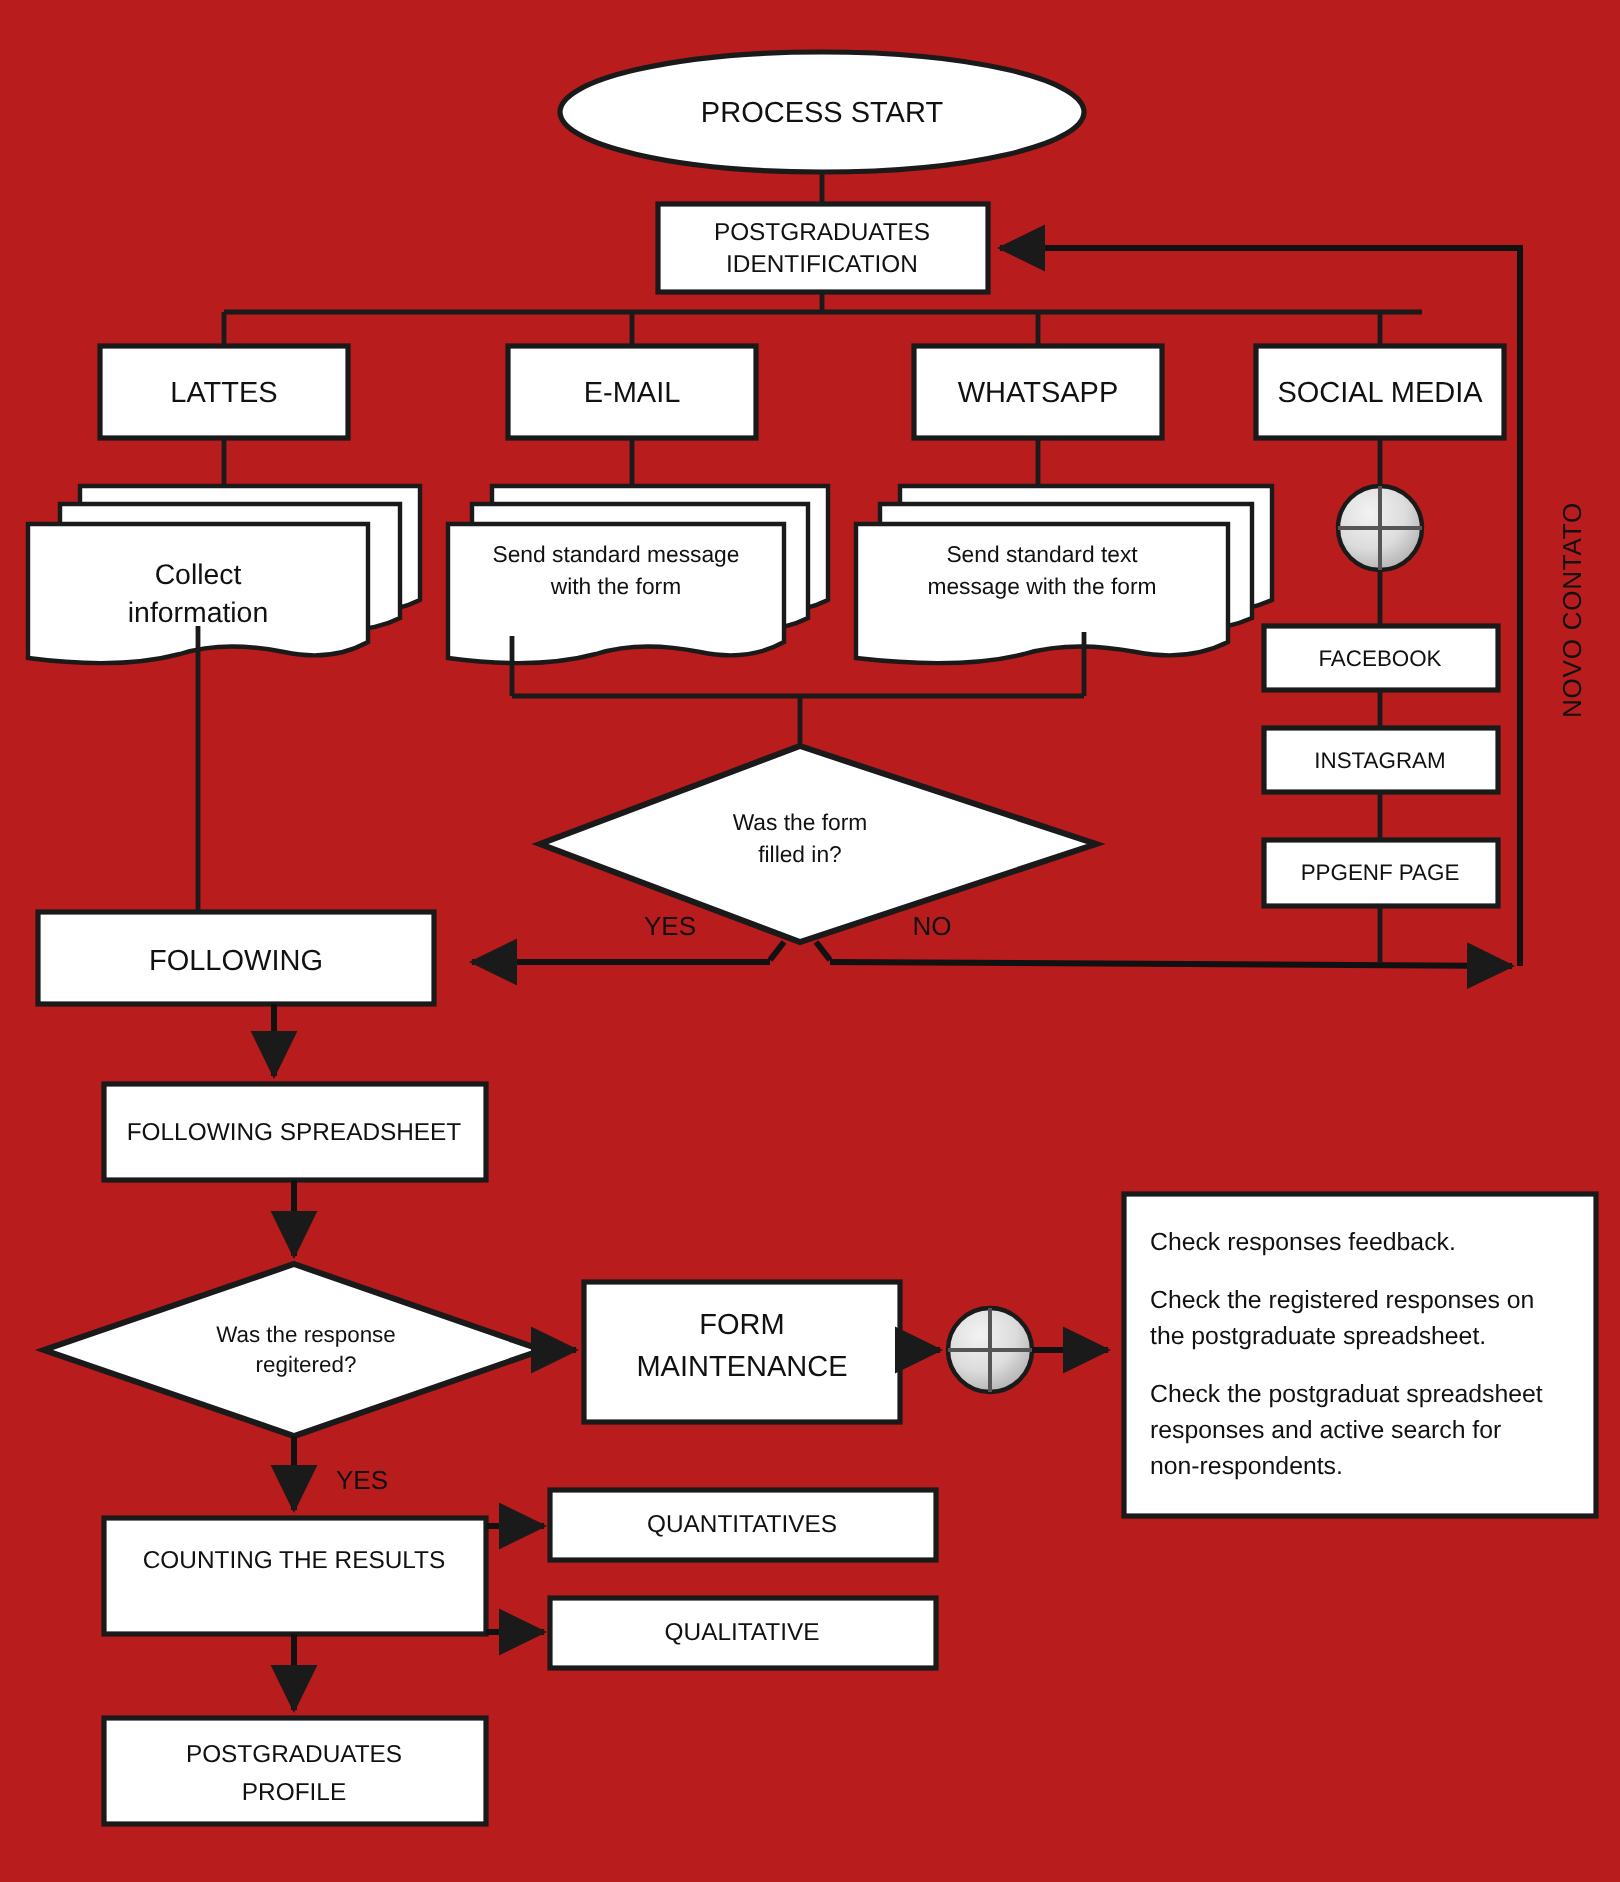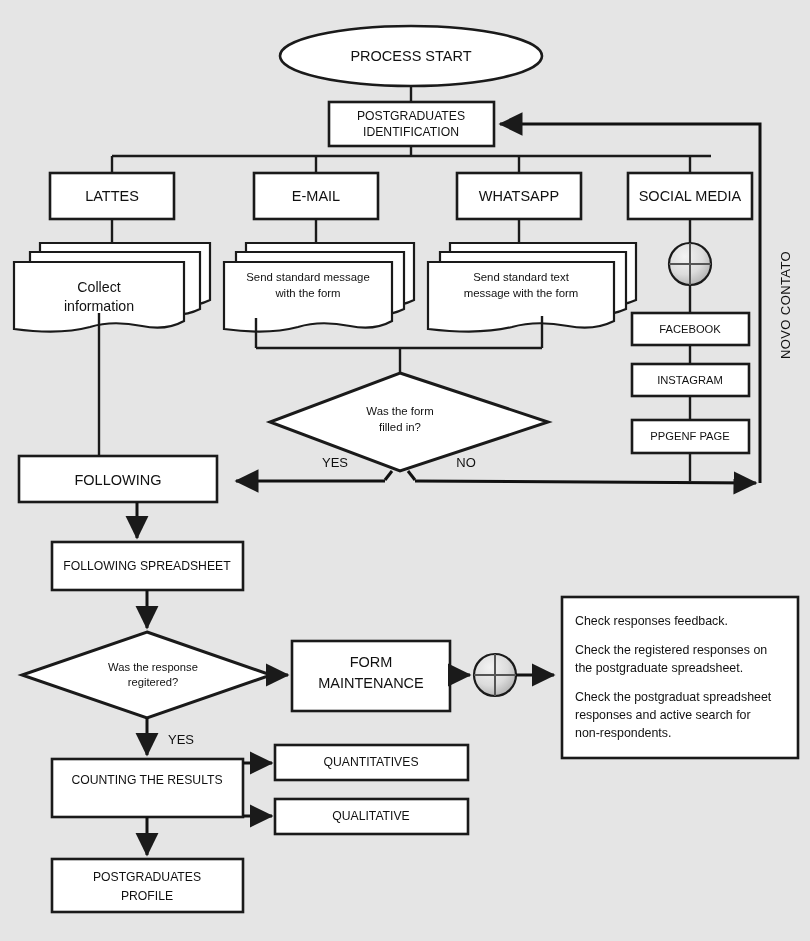--- a/index.html
+++ b/index.html
@@ -4,21 +4,21 @@
 <style>
   html,body{margin:0;padding:0;background:#ffffff;}
   body{
     font-family:"Liberation Sans", sans-serif;
     -webkit-font-smoothing:antialiased;
   }
   #stage{
     position:relative;
     width:810px;
     height:941px;
-    background:#e5e5e5;
+    background:#b91c1c;
     overflow:hidden;
   }
   svg#flow{
     position:absolute;
     top:0;left:0;
     width:810px;height:941px;
   }
   .shp{fill:#ffffff;stroke:#1a1a1a;stroke-width:2.6;stroke-linejoin:miter;}
   .shp-thin{fill:#ffffff;stroke:#1a1a1a;stroke-width:2.2;}
   .ln{stroke:#1a1a1a;stroke-width:2.4;fill:none;}

